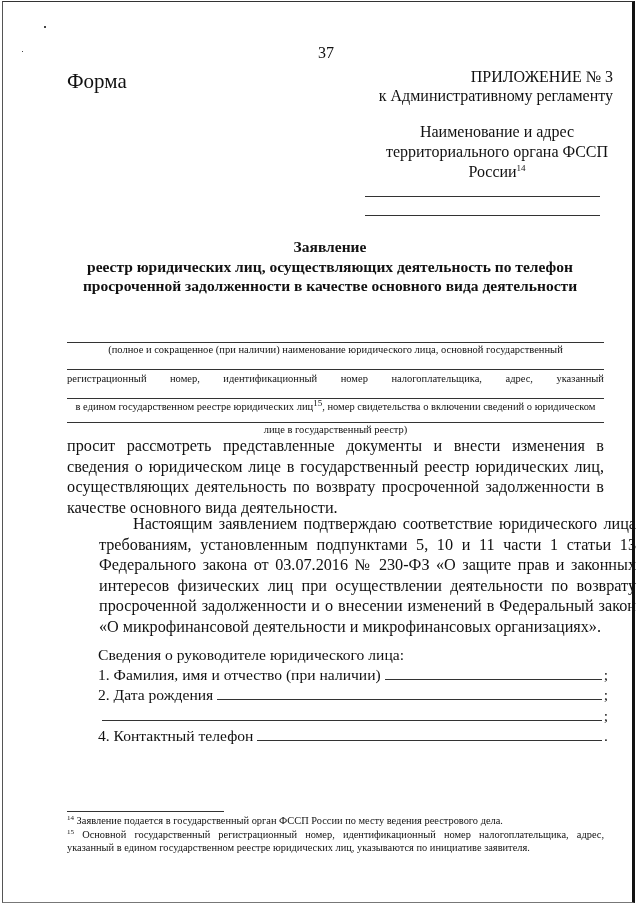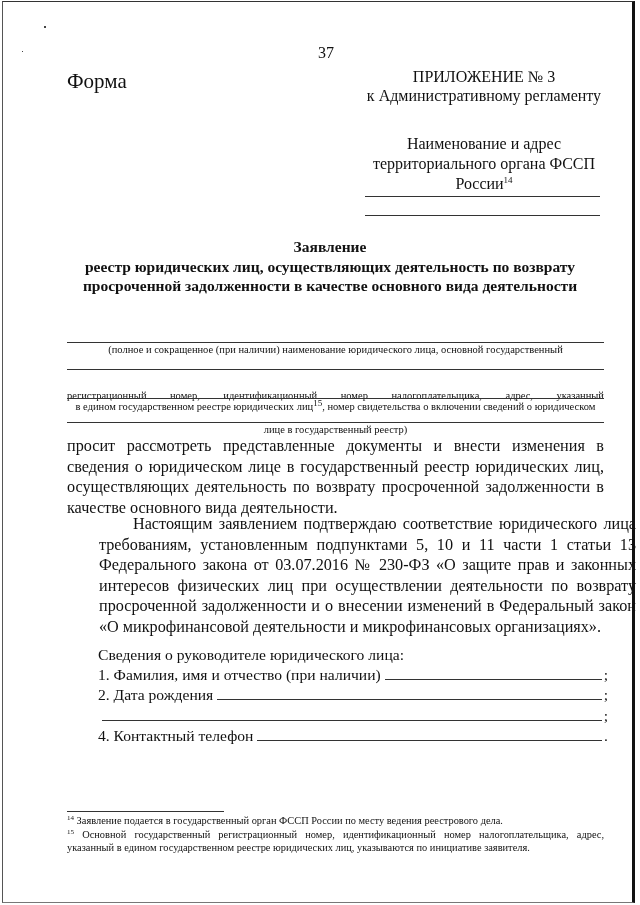--- a/index.html
+++ b/index.html
@@ -10,28 +10,28 @@
     .page {
       position: absolute; left: 2px; top: 1px; width: 633px; height: 902px;
       border-left: 1px solid #555; border-top: 1px solid #333;
       border-right: 3px solid #111; border-bottom: 1px solid #777;
       box-sizing: border-box;
     }
     .abs { position: absolute; text-align: center; }
     .dot { position: absolute; width: 2px; height: 2px; background: #444; }
     .page-num { left: 318px; top: 44px; font-size: 16px; }
     .form-label { left: 67px; top: 69px; font-size: 21px; }
-    .appendix { left: 355px; top: 67px; width: 258px; text-align: center; font-size: 16px; line-height: 19px; }
-    .recipient { left: 355px; top: 122px; width: 258px; text-align: center; font-size: 16px; line-height: 20px; margin-top: 12px; }
+    .appendix { left: 355px; top: 67px; width: 258px; text-align: right; font-size: 16px; line-height: 19px; }
+    .recipient { left: 368px; top: 122px; width: 258px; text-align: center; font-size: 16px; line-height: 20px; }
     sup { font-size: 9px; line-height: 0; }
     .rline { position: absolute; left: 365px; width: 235px; height: 1px; background: #333; }
     .title { left: 40px; top: 237px; width: 580px; text-align: center; font-weight: bold; font-size: 15.5px; line-height: 19.5px; font-family: "Liberation Serif", serif; }
     .fline { position: absolute; left: 67px; width: 537px; height: 1px; background: #333; }
     .hint { position: absolute; left: 67px; width: 537px; font-size: 10.5px; text-align: center; white-space: nowrap; }
-    .hint.justify { display: flex; justify-content: space-between; text-align: left; margin-top: 17px; }
+    .hint.justify { display: flex; justify-content: space-between; text-align: left; }
     .para { position: absolute; left: 67px; width: 537px; font-size: 16.2px; line-height: 20.6px; text-align: justify; text-align-last: left; }
     .indent { text-indent: 34px; margin-left: 32px; }
     .leaders { position: absolute; left: 98px; top: 645px; width: 510px; font-size: 15.6px; line-height: 20.2px; }
     .lead-row { display: flex; align-items: baseline; white-space: nowrap; }
     .lead-line { flex: 1; border-bottom: 1px solid #333; margin: 0 2px 0 4px; height: 14px; }
     .fn-rule { position: absolute; left: 67px; top: 811px; width: 157px; height: 1px; background: #333; }
     .footnotes { position: absolute; left: 67px; top: 814px; width: 537px; font-size: 10.4px; line-height: 13.6px; text-align: justify; text-align-last: left; }
     .footnotes sup { font-size: 7px; }
   </style>
 </head>
@@ -52,21 +52,21 @@
 <div class="abs recipient">
   <div>Наименование и адрес</div>
   <div>территориального органа ФССП</div>
   <div><span>России</span><sup>14</sup></div>
 </div>
 <div class="rline" style="top:196px;"></div>
 <div class="rline" style="top:215px;"></div>
 
 <div class="abs title">
   <div>Заявление</div>
-  <div>реестр юридических лиц, осуществляющих деятельность по возврату</div>
+  <div>реестр юридических лиц, осуществляющих деятельность по телефон</div>
   <div>просроченной задолженности в качестве основного вида деятельности</div>
 </div>
 
 <div class="fline" style="top:342px;"></div>
 <div class="hint" style="top:344px;">(полное и сокращенное (при наличии) наименование юридического лица, основной государственный</div>
 <div class="fline" style="top:369px;"></div>
 <div class="hint justify" style="top:373px;">
   <span>регистрационный</span>
   <span>номер,</span>
   <span>идентификационный</span>

